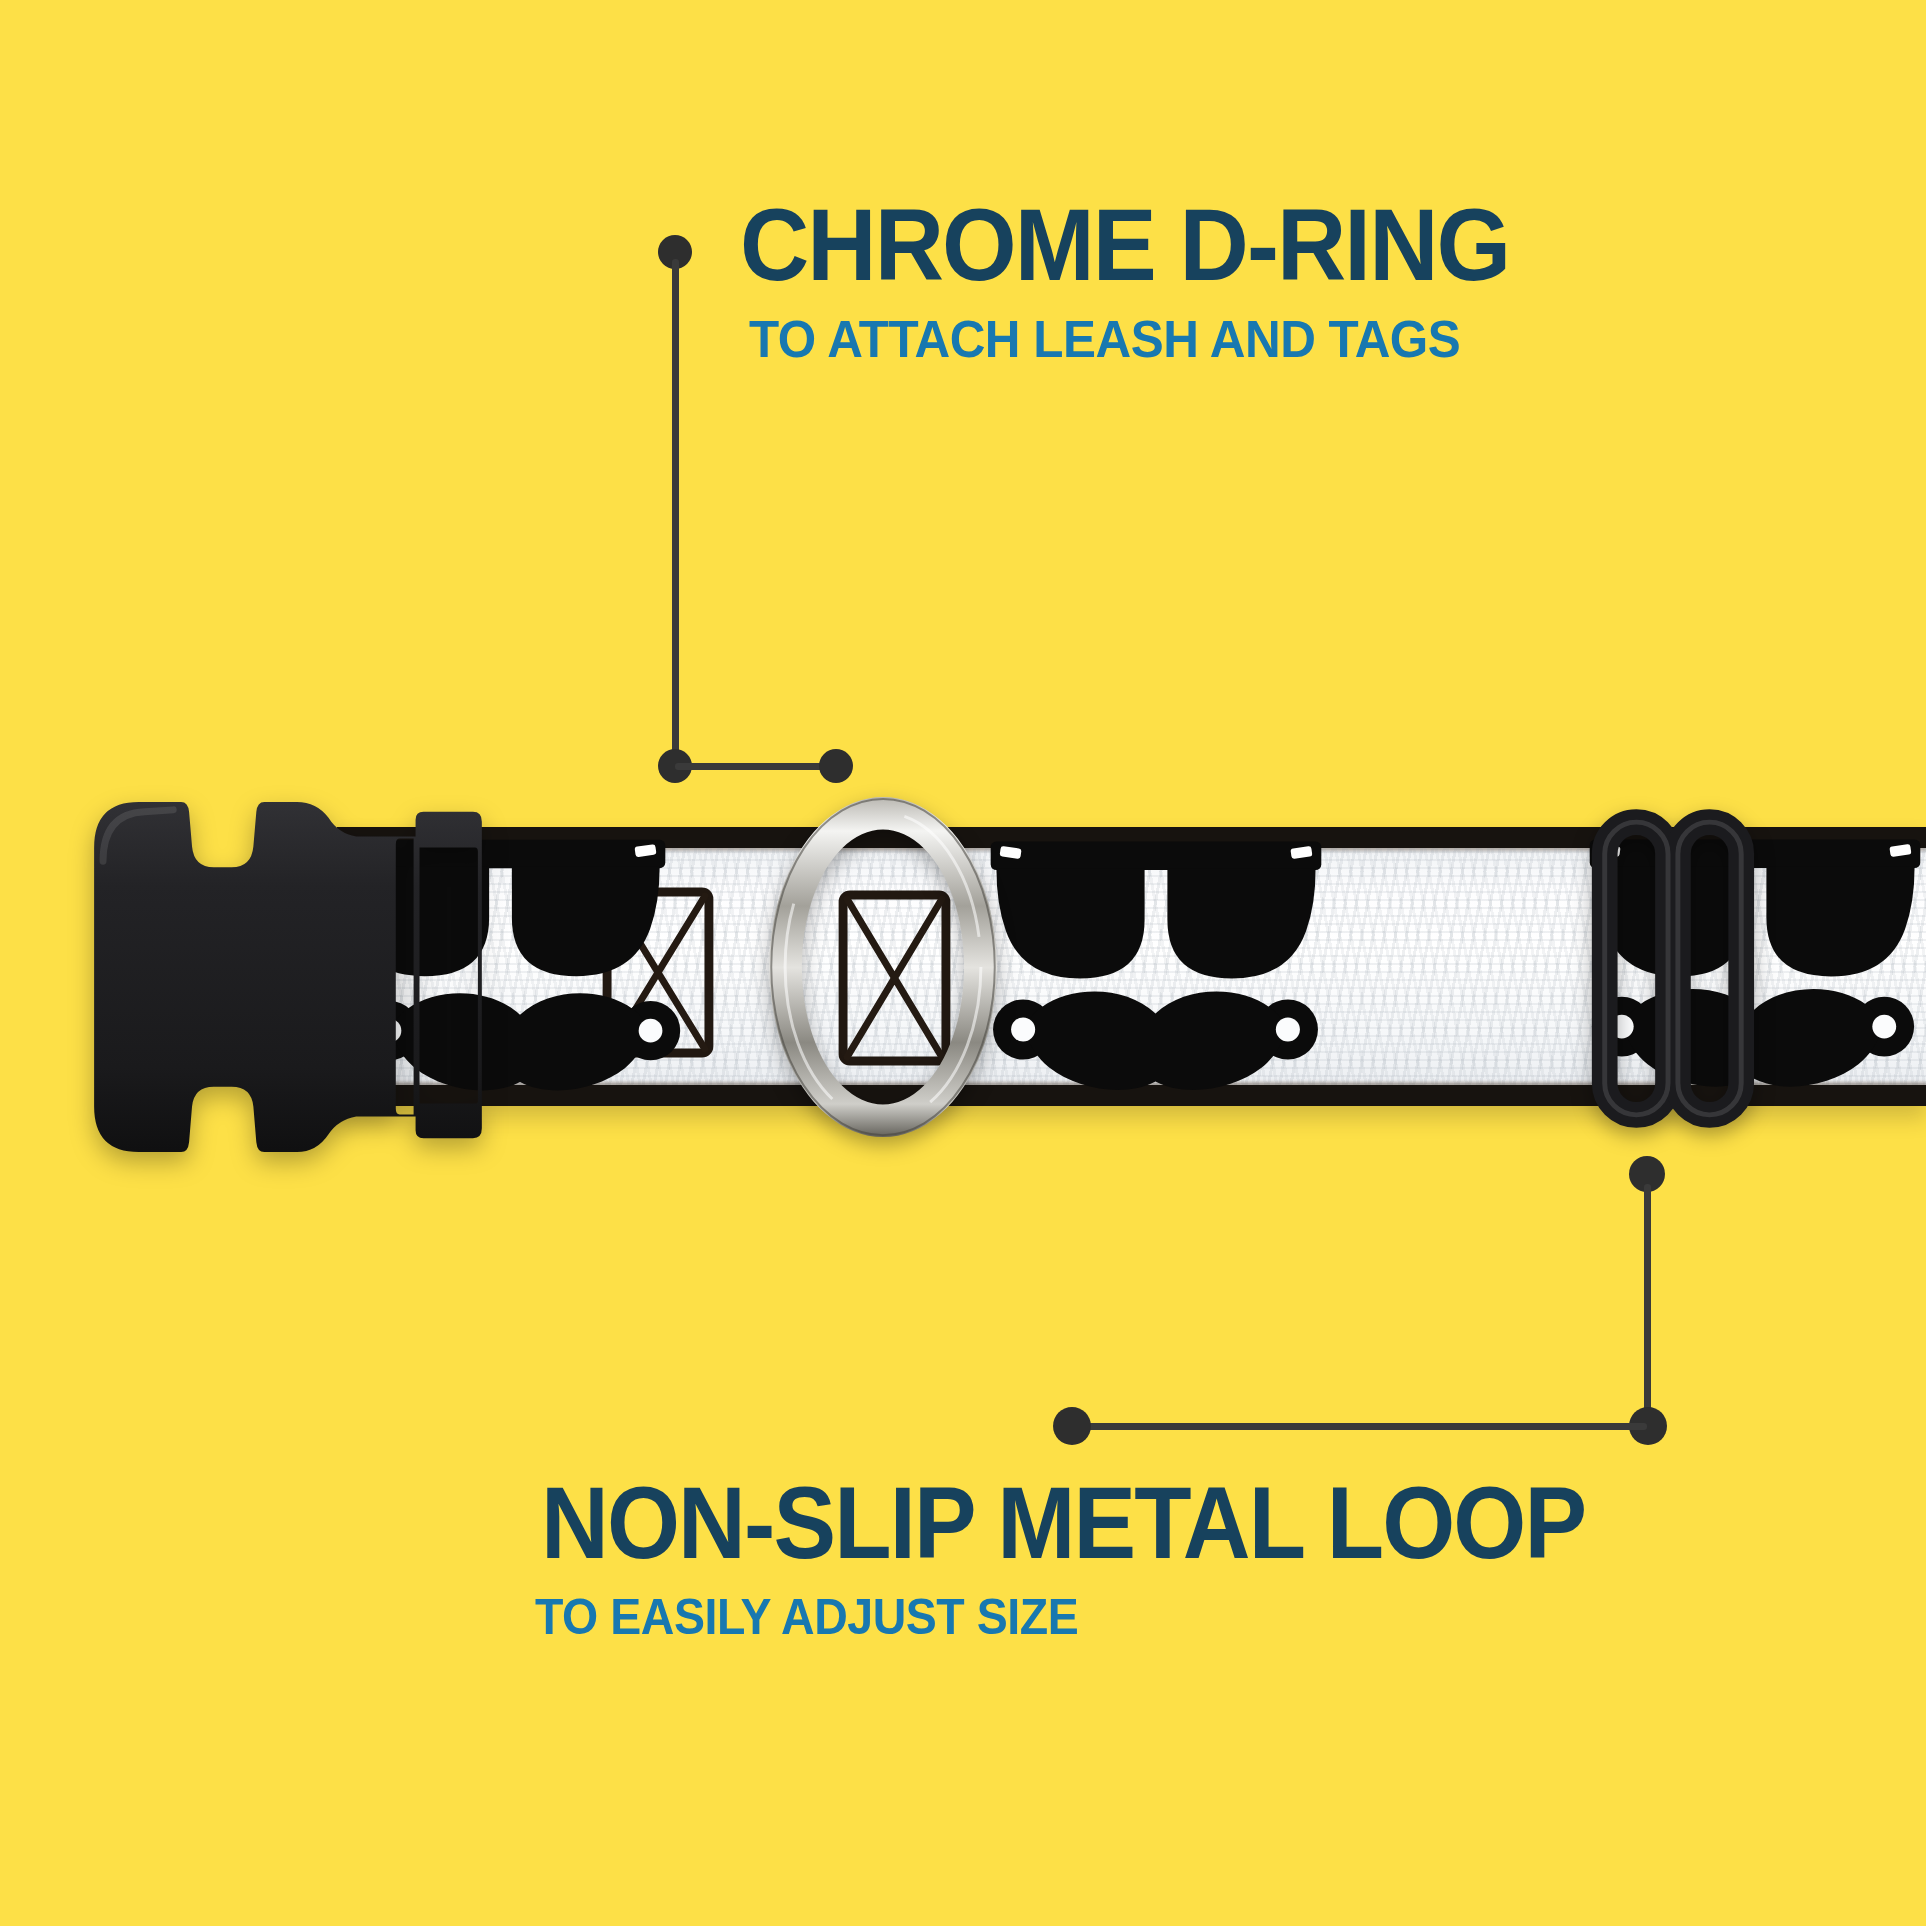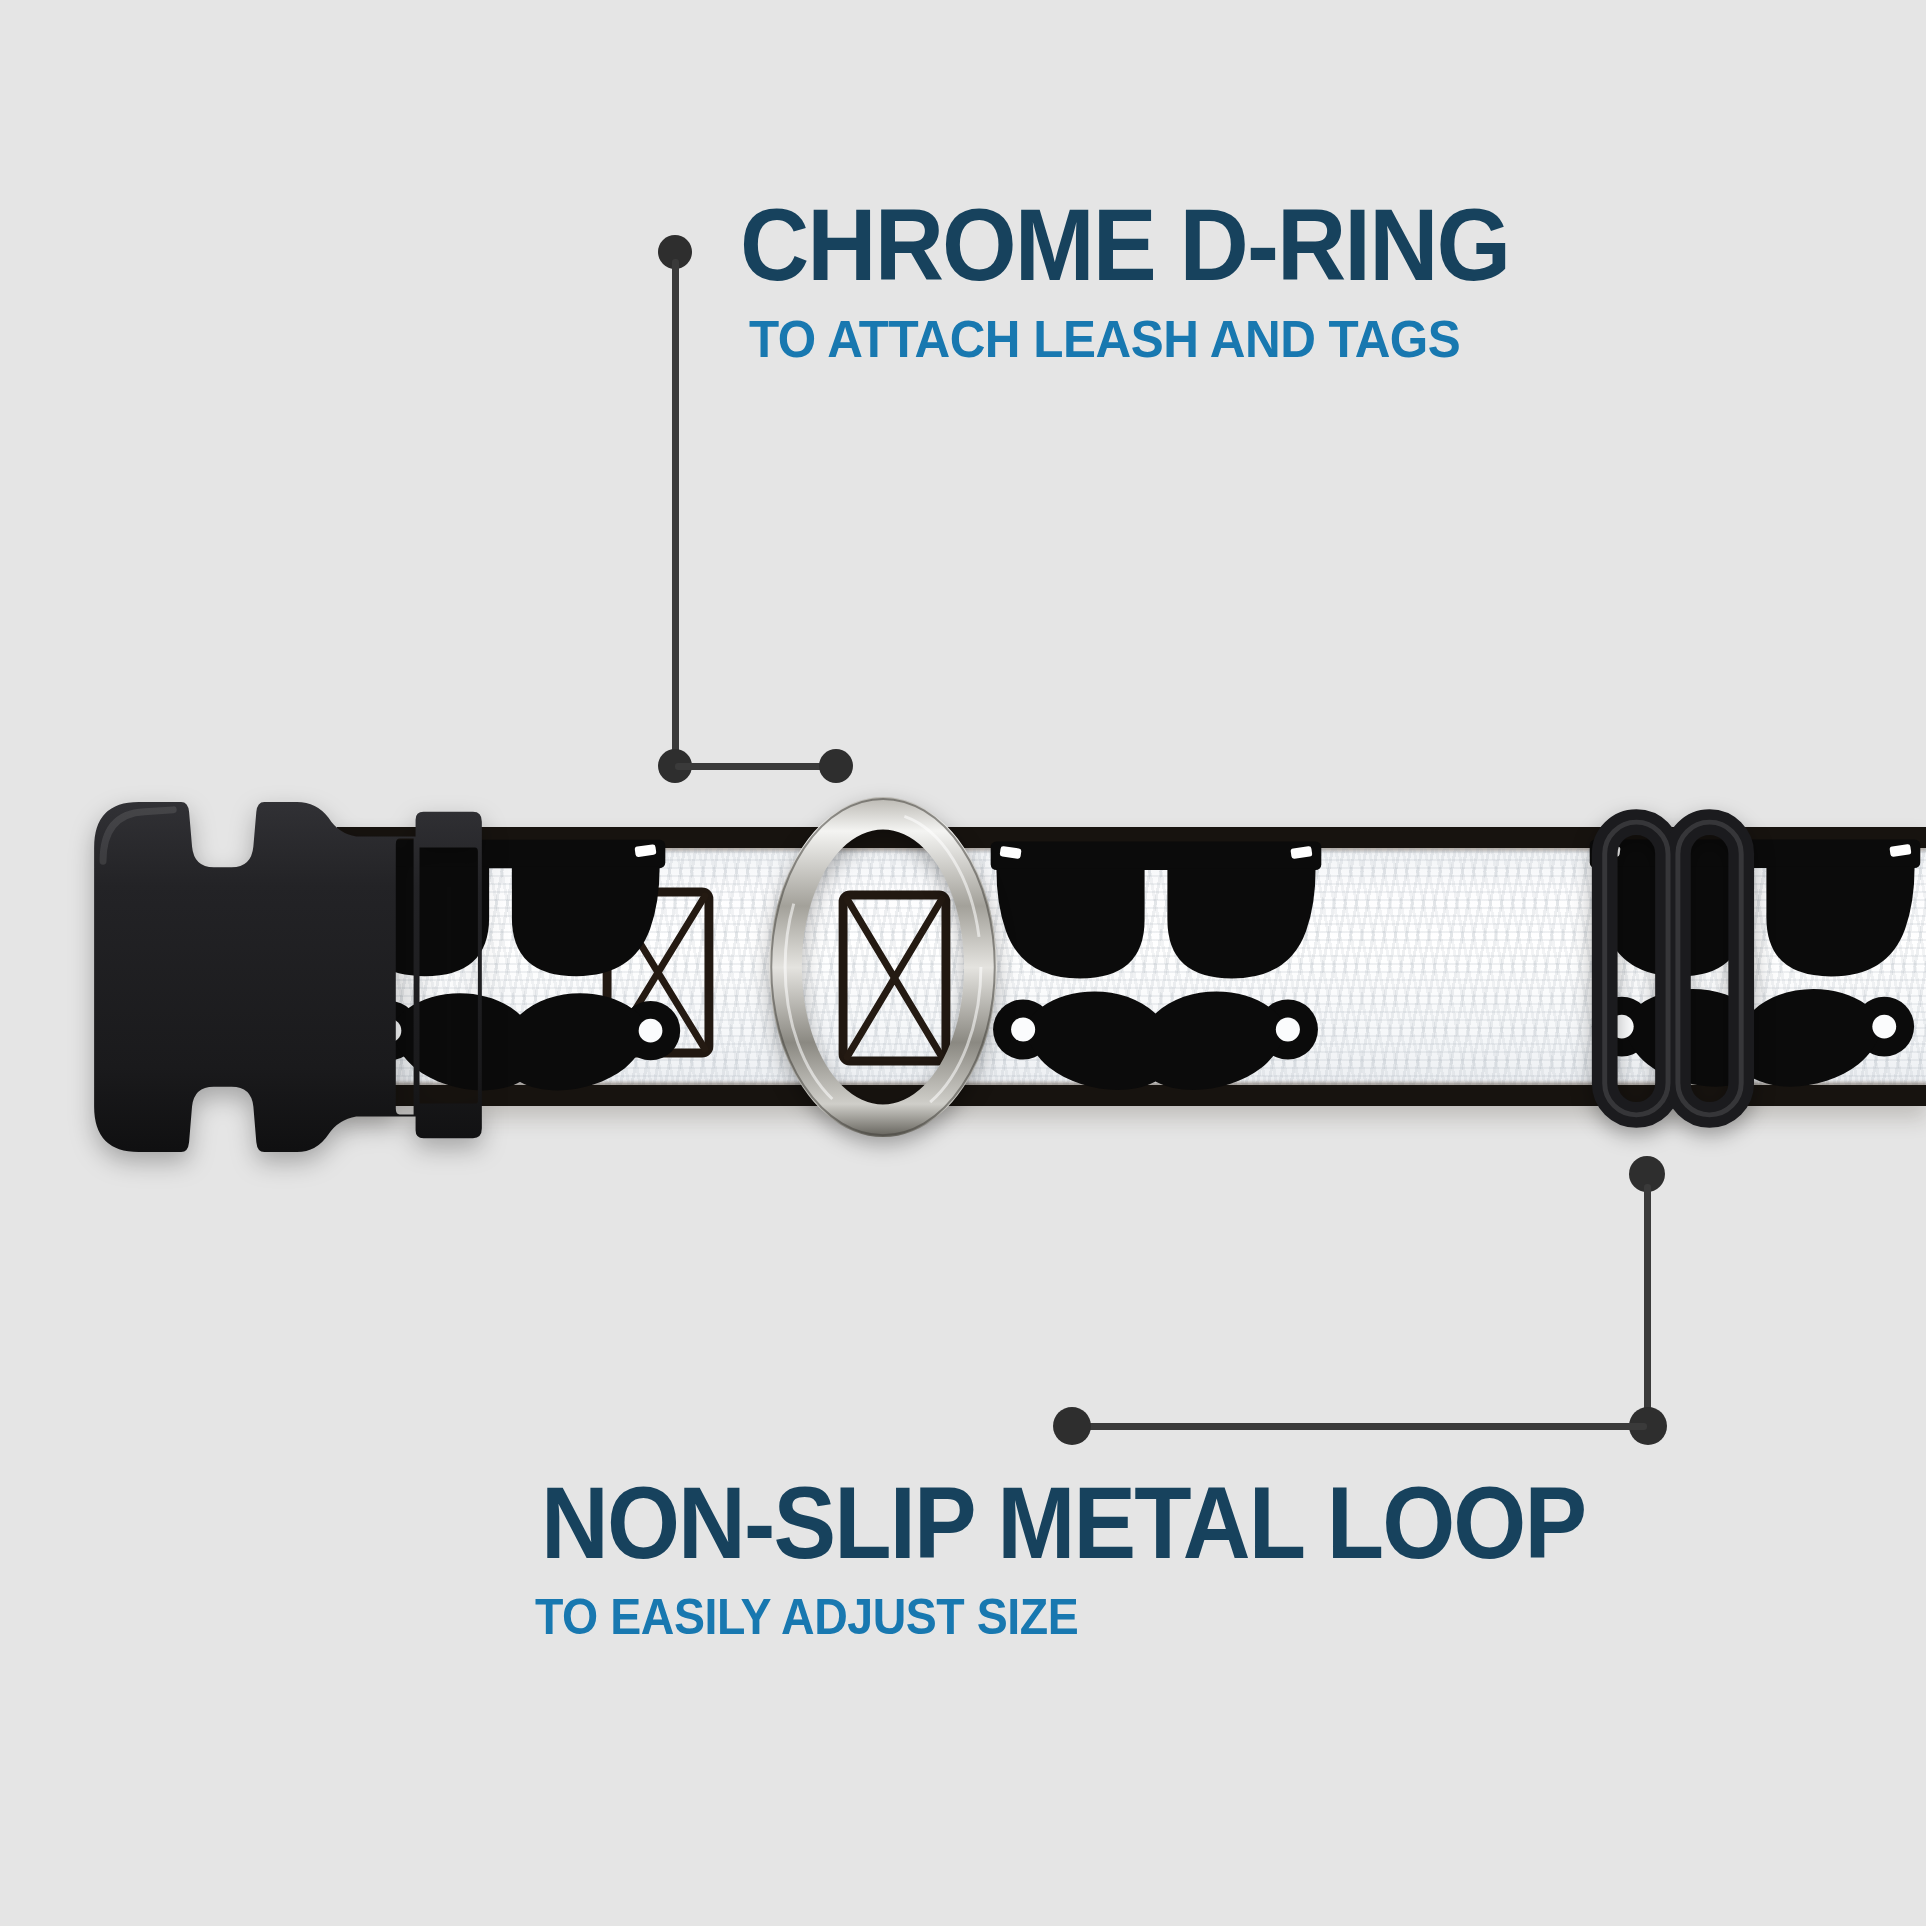--- a/index.html
+++ b/index.html
@@ -1,17 +1,17 @@
 <!DOCTYPE html>
 <html><head>
 <meta charset="utf-8">
 <style>
   html,body{margin:0;padding:0;background:#fff;}
   #canvas{
-    position:relative;width:1927px;height:1927px;background:#e5e5e5;
+    position:relative;width:1927px;height:1927px;background:#fde047;
     overflow:hidden;font-family:"Liberation Sans",sans-serif;
   }
   .abs{position:absolute;}
   
   .co-dot{position:absolute;background:#2e2e2e;border-radius:50%;}
   .co-line{position:absolute;background:#3a3a3a;border-radius:3px;}
   
   .title{
     position:absolute;color:#17425d;font-weight:bold;line-height:1;
     font-size:102px;letter-spacing:-2px;white-space:nowrap;

